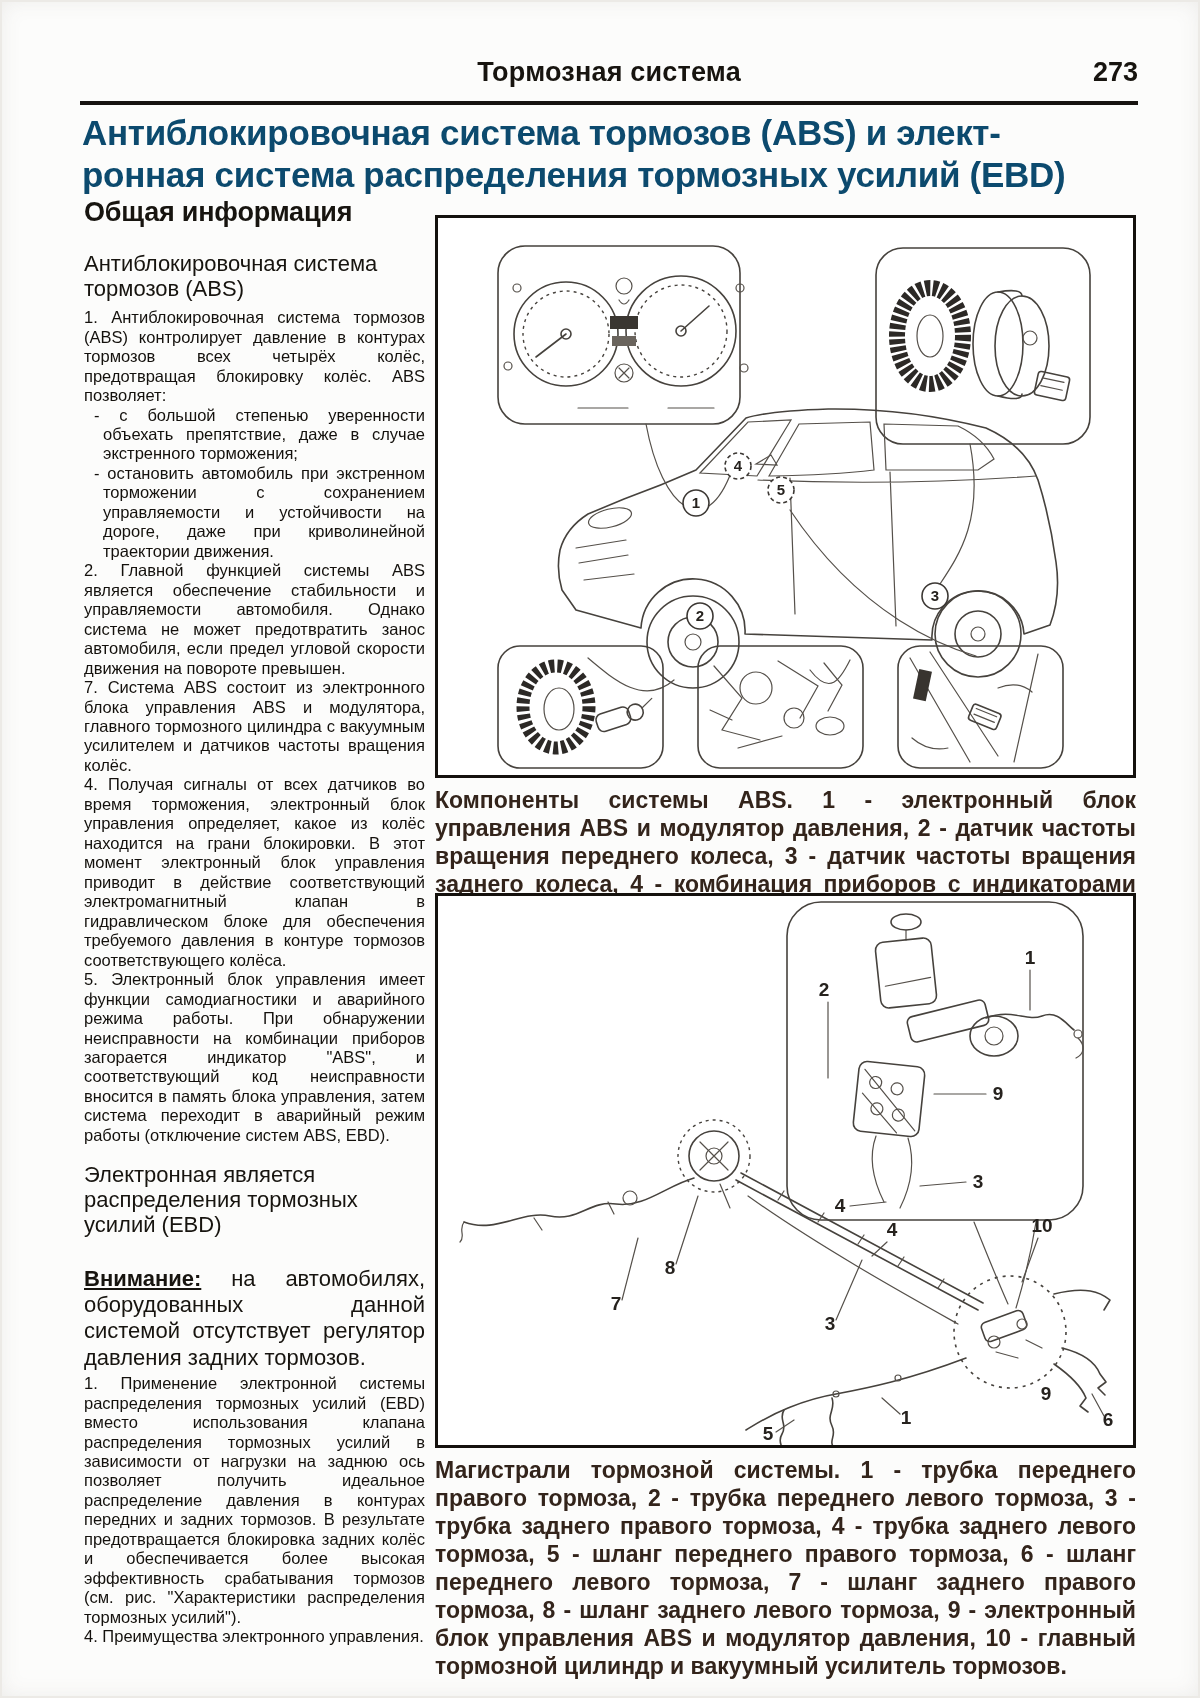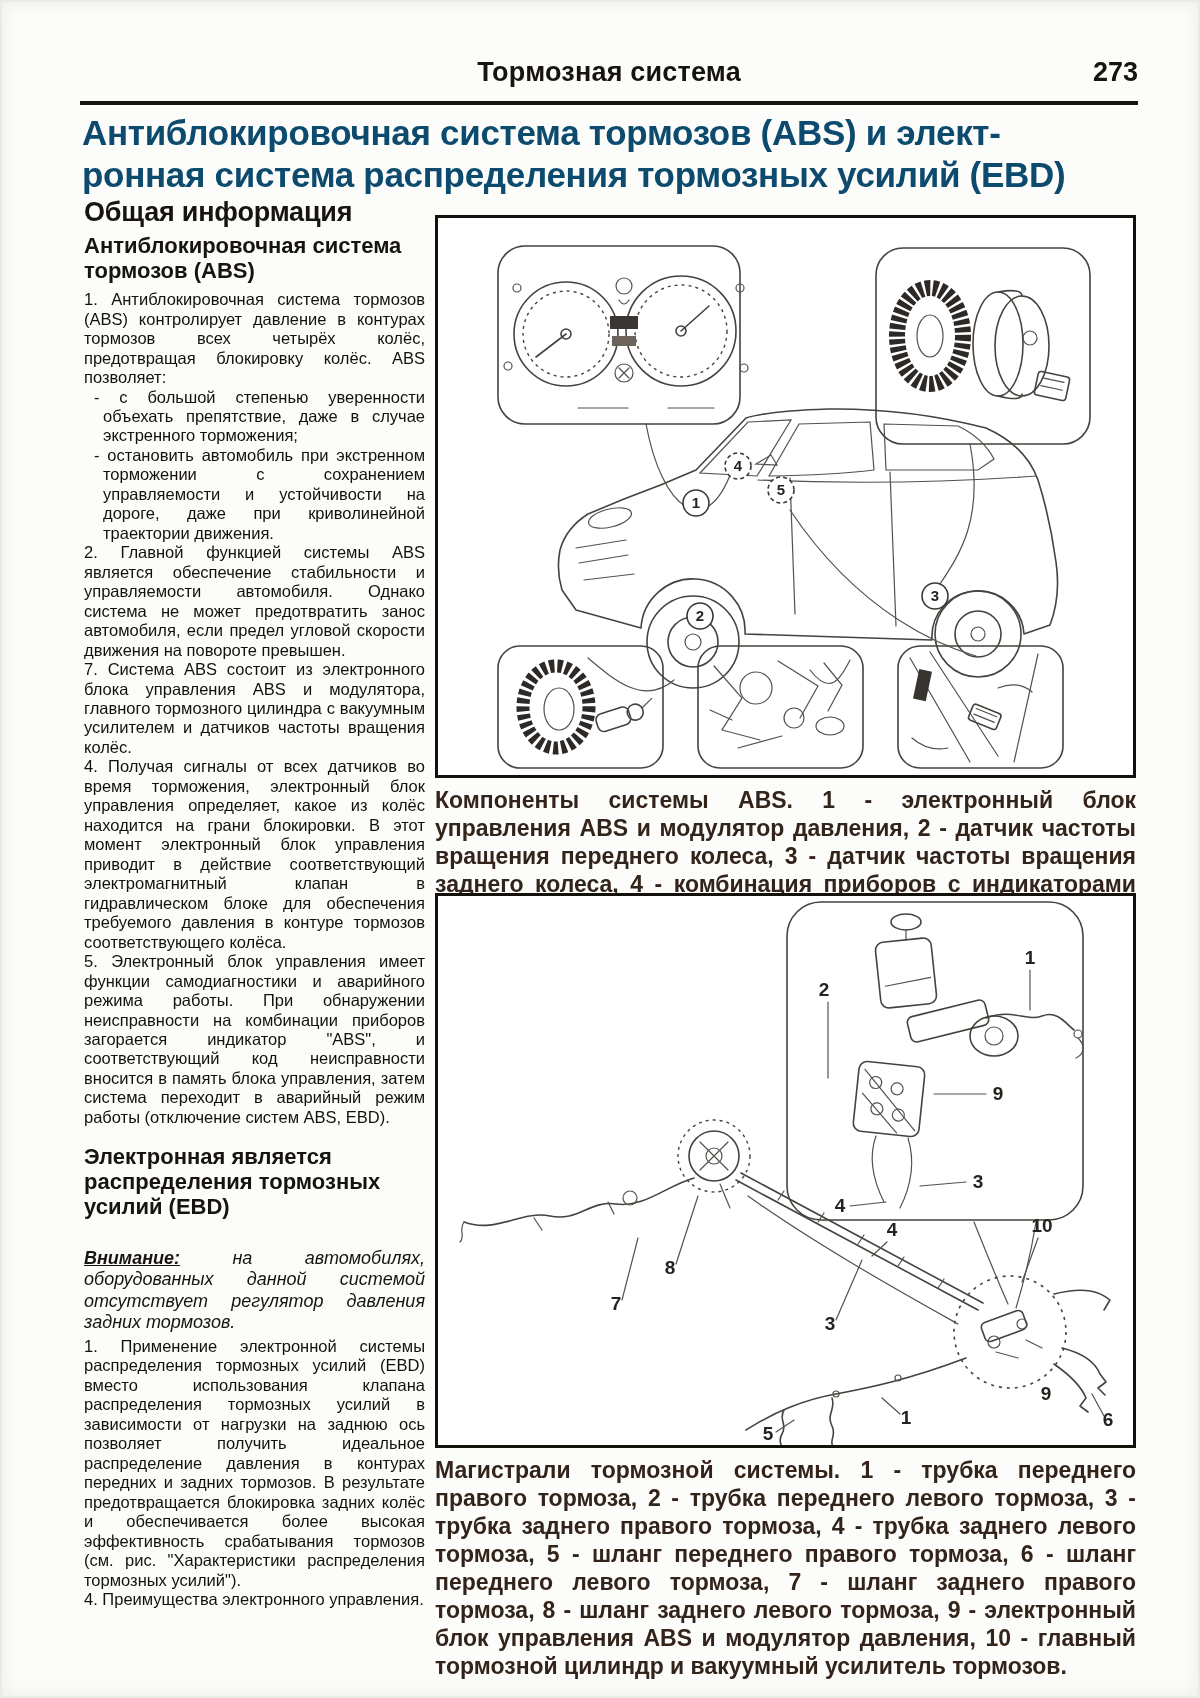--- a/index.html
+++ b/index.html
@@ -27,26 +27,26 @@
   .rule {
     position:absolute; top:101px; left:80px; width:1058px; height:4px;
     background:#171310;
   }
   .title {
     position:absolute; top:112px; left:82px; width:1062px;
     font-size:35px; font-weight:bold; line-height:1.2; letter-spacing:-.3px;
     color:#0c4a6e;
   }
   .left-col { position:absolute; left:84px; top:197px; width:341px; }
-  .sec-h  { font-size:27px; font-weight:bold; margin:0 0 5px 0; letter-spacing:-.2px;}
-  .sub-h  { font-size:22px; font-weight:bold; line-height:1.14; margin:0 0 7px 0; }
+  .sec-h  { font-size:27px; font-weight:bold; margin:0 0 23px 0; letter-spacing:-.2px;}
+  .sub-h  { font-size:22px; font-weight:normal; line-height:1.14; margin:0 0 7px 0; }
   .body-p { font-size:16.5px; line-height:1.18; text-align:justify; color:#14110d; }
   .bullet { padding-left:19px; text-indent:-9px; }
   .ebd-block { margin-top:17px; }
-  .warn { font-style:italic; font-size:18px; line-height:1.2; text-align:justify; margin-bottom:3px;margin-top:28px; }
+  .warn { font-size:22px; line-height:1.2; text-align:justify; margin-bottom:3px;margin-top:28px; }
   .warn-label { text-decoration:underline; font-weight:bold; }
   .indent-a { padding-left:16px; }
   .fig {
     position:absolute; left:435px; width:701px;
     background:#ffffff; border:3px solid #14110d;
   }
   #fig1 { top:215px; height:563px; }
   #fig2 { top:893px; height:555px; }
   .cap {
     position:absolute; left:435px; width:701px;

